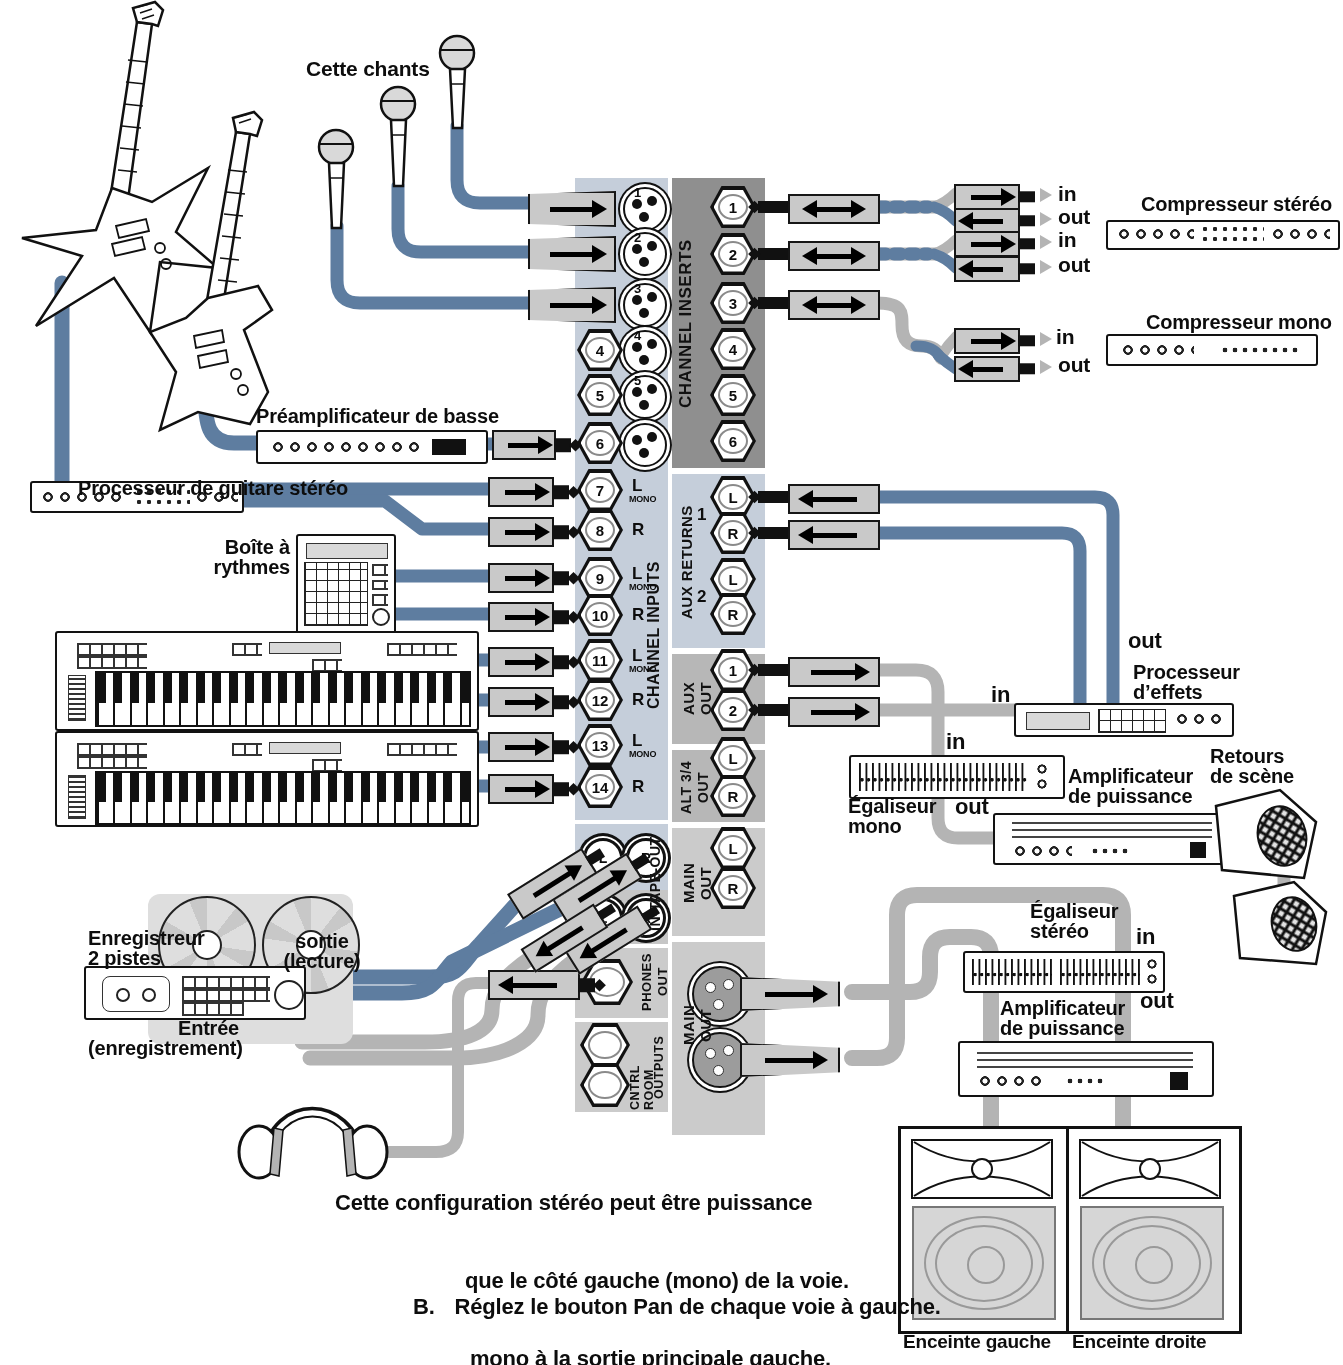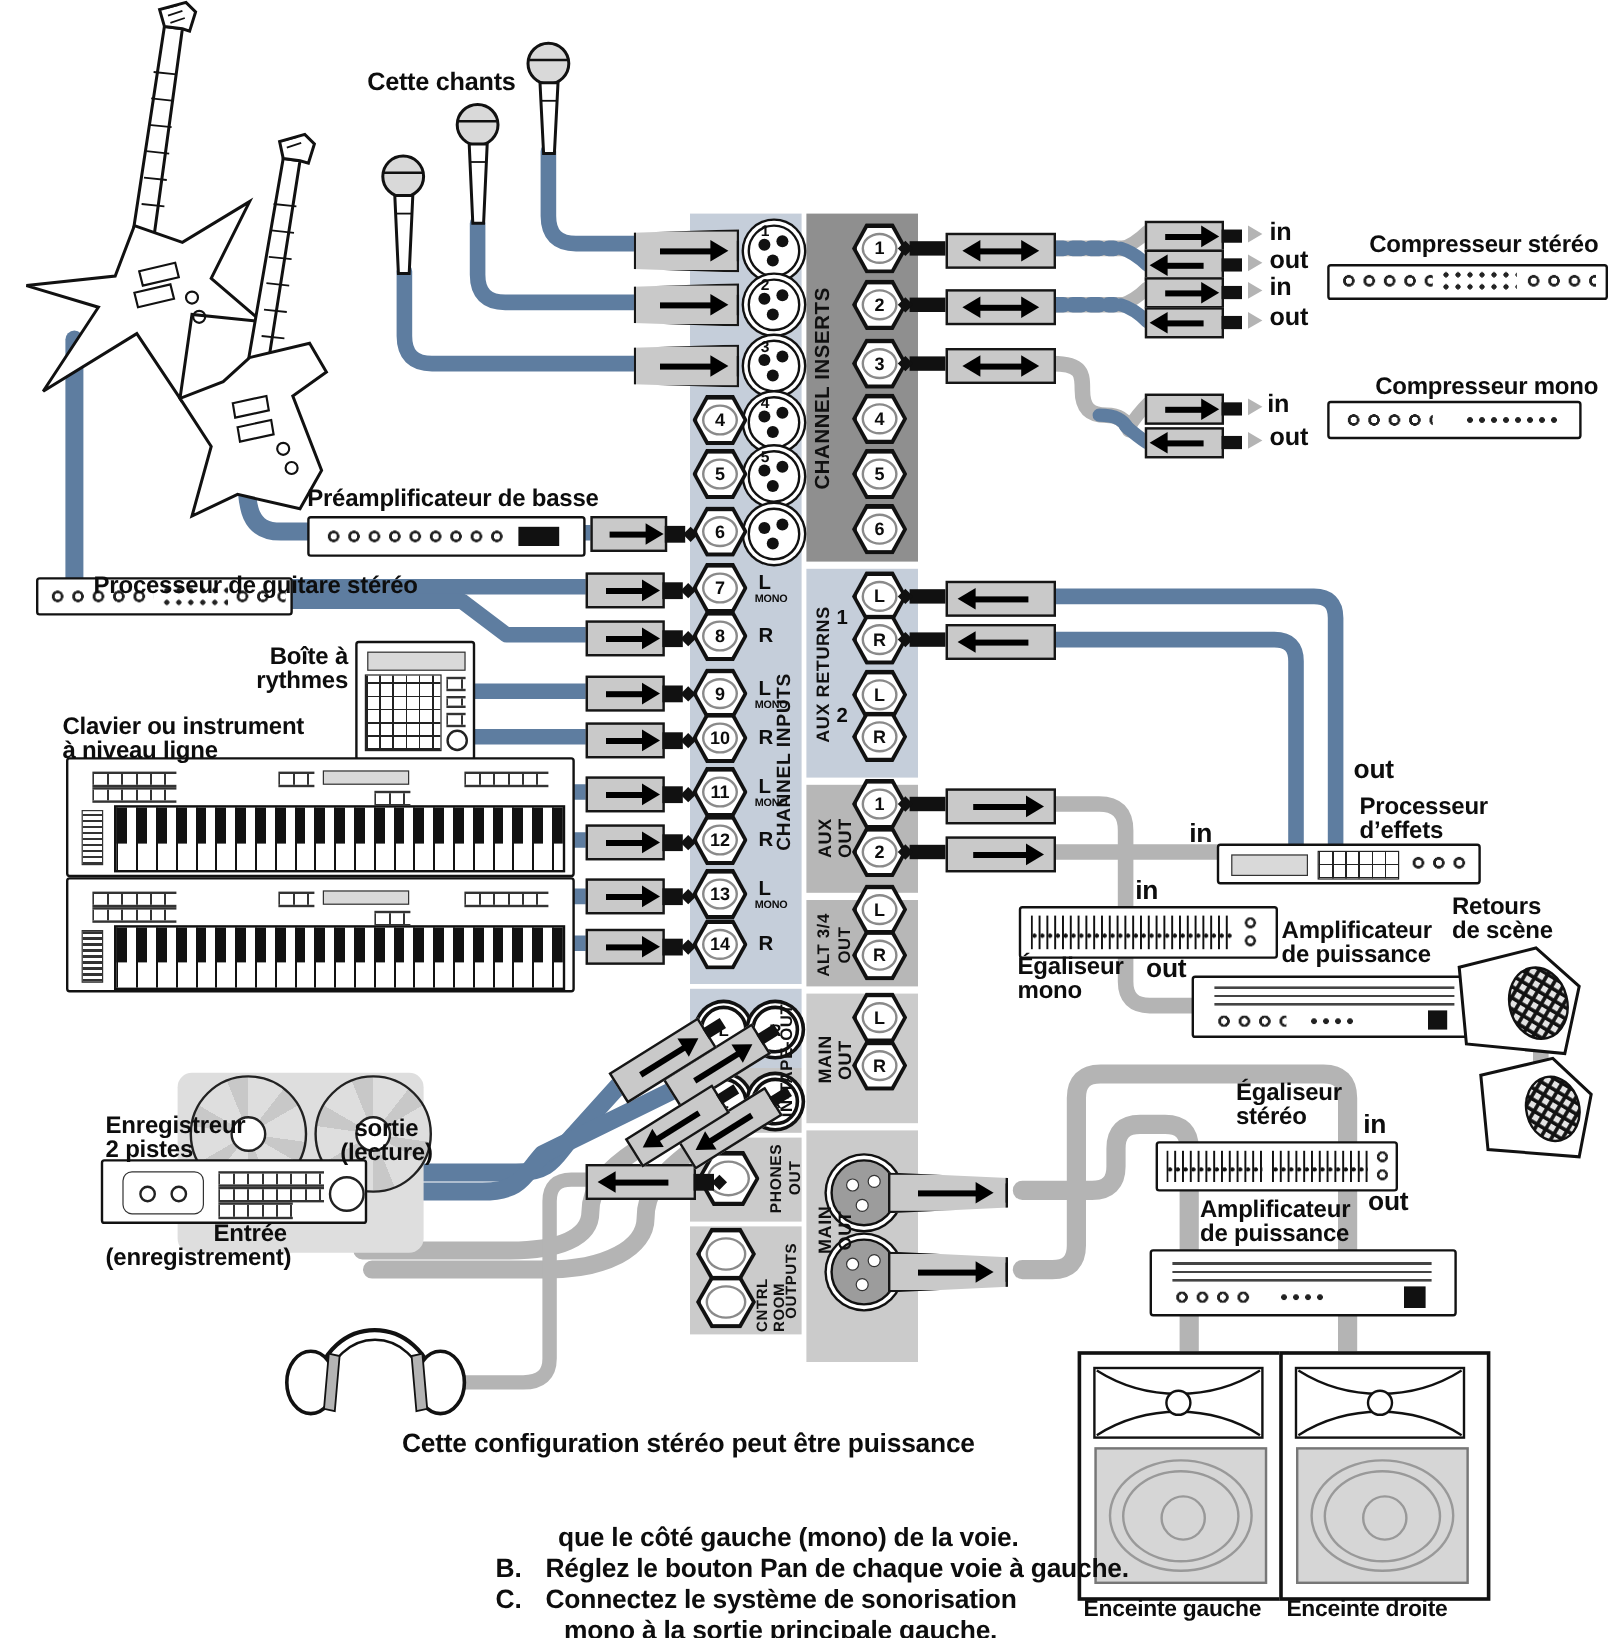--- a/index.html
+++ b/index.html
@@ -673,21 +673,20 @@
     <i class="sqrow" style="left:96px;top:8px;width:88px;height:9px"></i>
     <i class="sqrow" style="left:96px;top:21px;width:88px;height:9px"></i>
     <i class="sqrow" style="left:96px;top:34px;width:62px;height:10px"></i>
     <i class="knob" style="left:188px;top:12px;width:26px;height:26px"></i>
   </div>
 
   <div class="lab" style="left:306px;top:58px;font-size:21px">Cette chants</div>
   <div class="lab" style="left:256px;top:406px">Préamplificateur de basse</div>
   <div class="lab" style="left:78px;top:478px">Processeur de guitare stéréo</div>
   <div class="lab" style="left:206px;top:537px;width:84px;text-align:right"><span>Boîte à</span><br><span>rythmes</span></div>
-  <div class="lab" style="left:52px;top:596px"><span>Clavier ou instrument</span><br><span>à niveau ligne</span></div>
   <div class="lab" style="left:88px;top:928px"><span>Enregistreur</span><br><span>2 pistes</span></div>
   <div class="lab" style="left:277px;top:931px;width:90px;text-align:center"><span>sortie</span><br><span>(lecture)</span></div>
   <div class="lab" style="left:178px;top:1018px">Entrée</div>
   <div class="lab" style="left:88px;top:1038px">(enregistrement)</div>
   <div class="lab" style="left:1141px;top:194px">Compresseur stéréo</div>
   <div class="lab" style="left:1146px;top:312px">Compresseur mono</div>
   <div class="lab" style="left:1133px;top:662px"><span>Processeur</span><br><span>d’effets</span></div>
   <div class="lab" style="left:1128px;top:630px;font-size:22px">out</div>
   <div class="lab" style="left:991px;top:684px;font-size:22px">in</div>
   <div class="lab" style="left:946px;top:731px;font-size:22px">in</div>
@@ -704,16 +703,15 @@
   <div class="lab" style="left:1058px;top:183px;font-size:21px">in</div>
   <div class="lab" style="left:1058px;top:206px;font-size:21px">out</div>
   <div class="lab" style="left:1058px;top:229px;font-size:21px">in</div>
   <div class="lab" style="left:1058px;top:254px;font-size:21px">out</div>
   <div class="lab" style="left:1056px;top:326px;font-size:21px">in</div>
   <div class="lab" style="left:1058px;top:354px;font-size:21px">out</div>
 
   <div class="note-line" style="left:335px;top:1190px">Cette configuration stéréo peut être puissance</div>
   <div class="note-line" style="left:465px;top:1268px">que le côté gauche (mono) de la voie.</div>
   <div class="note-line" style="left:413px;top:1294px"><b>B.</b><span style="display:inline-block;width:20px"></span><span>Réglez le bouton Pan de chaque voie à gauche.</span></div>
-  <div class="note-line" style="left:413px;top:1320px"><b>C.</b><span style="display:inline-block;width:20px"></span><span>Connectez le système de sonorisation</span></div>
   <div class="note-line" style="left:470px;top:1346px">mono à la sortie principale gauche.</div>
 
 </div>
 
 </body></html>

